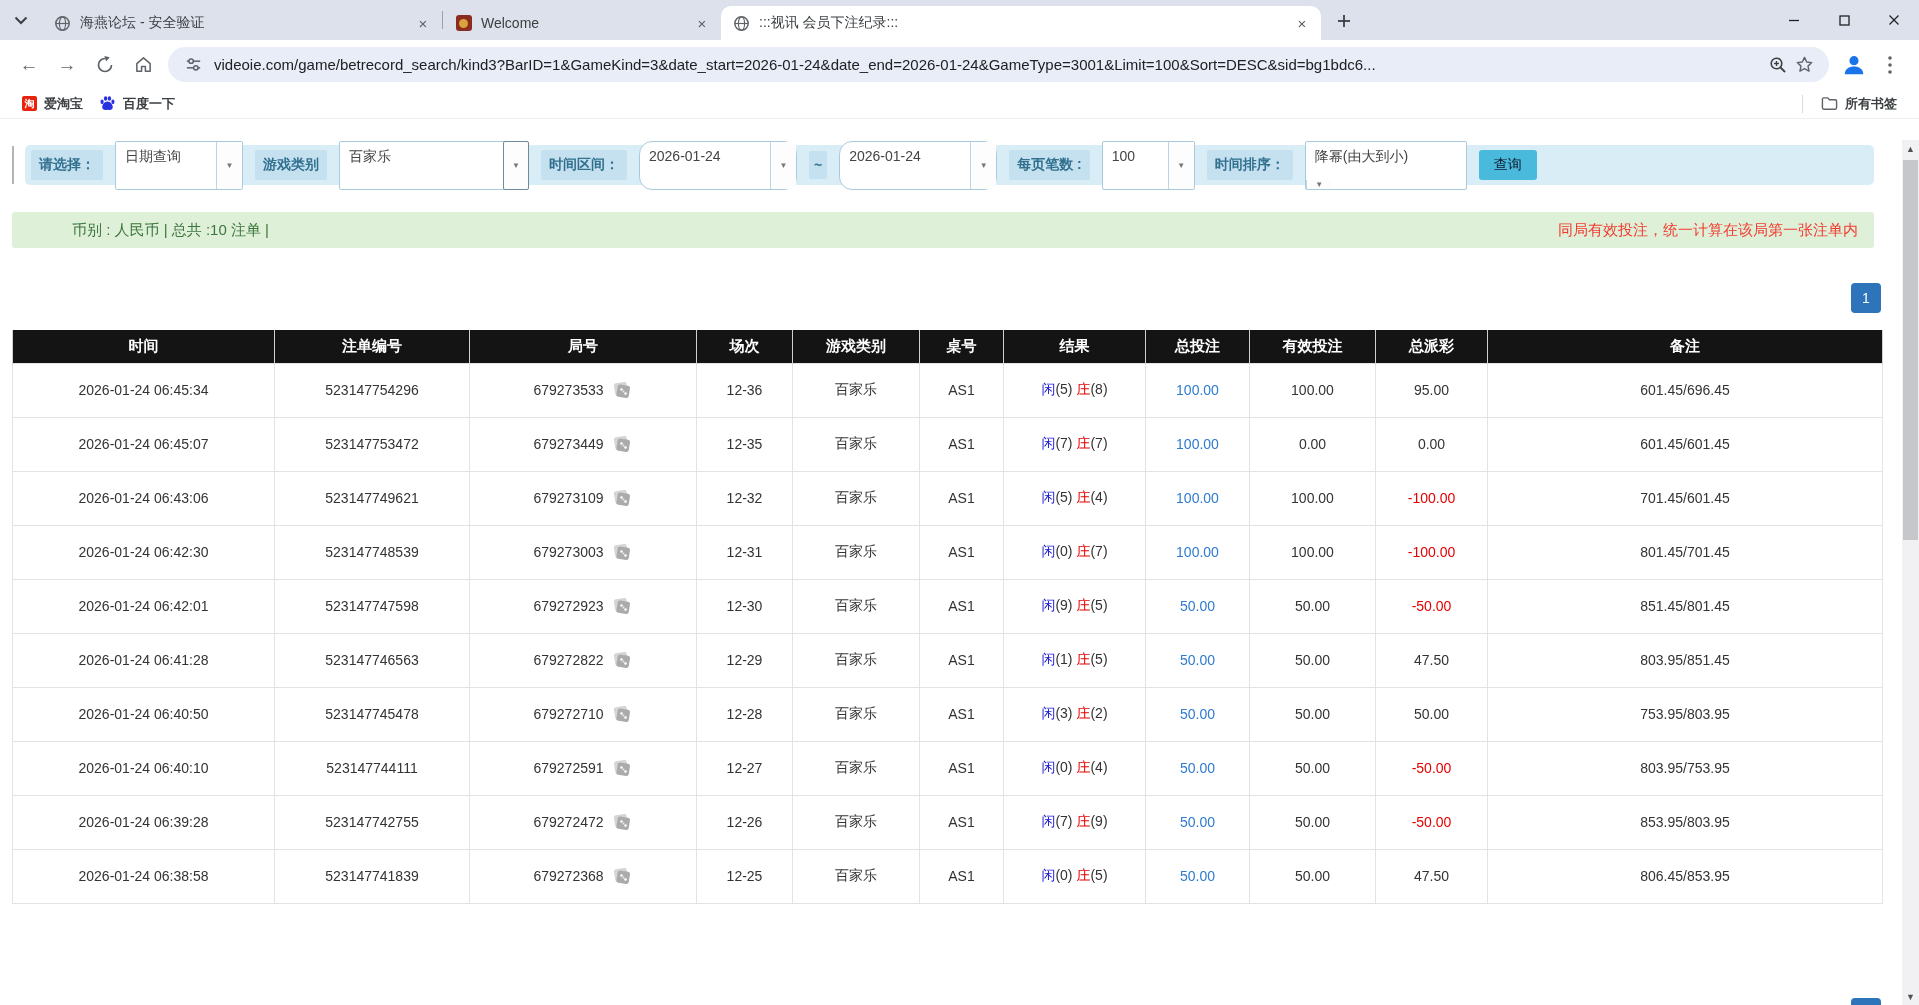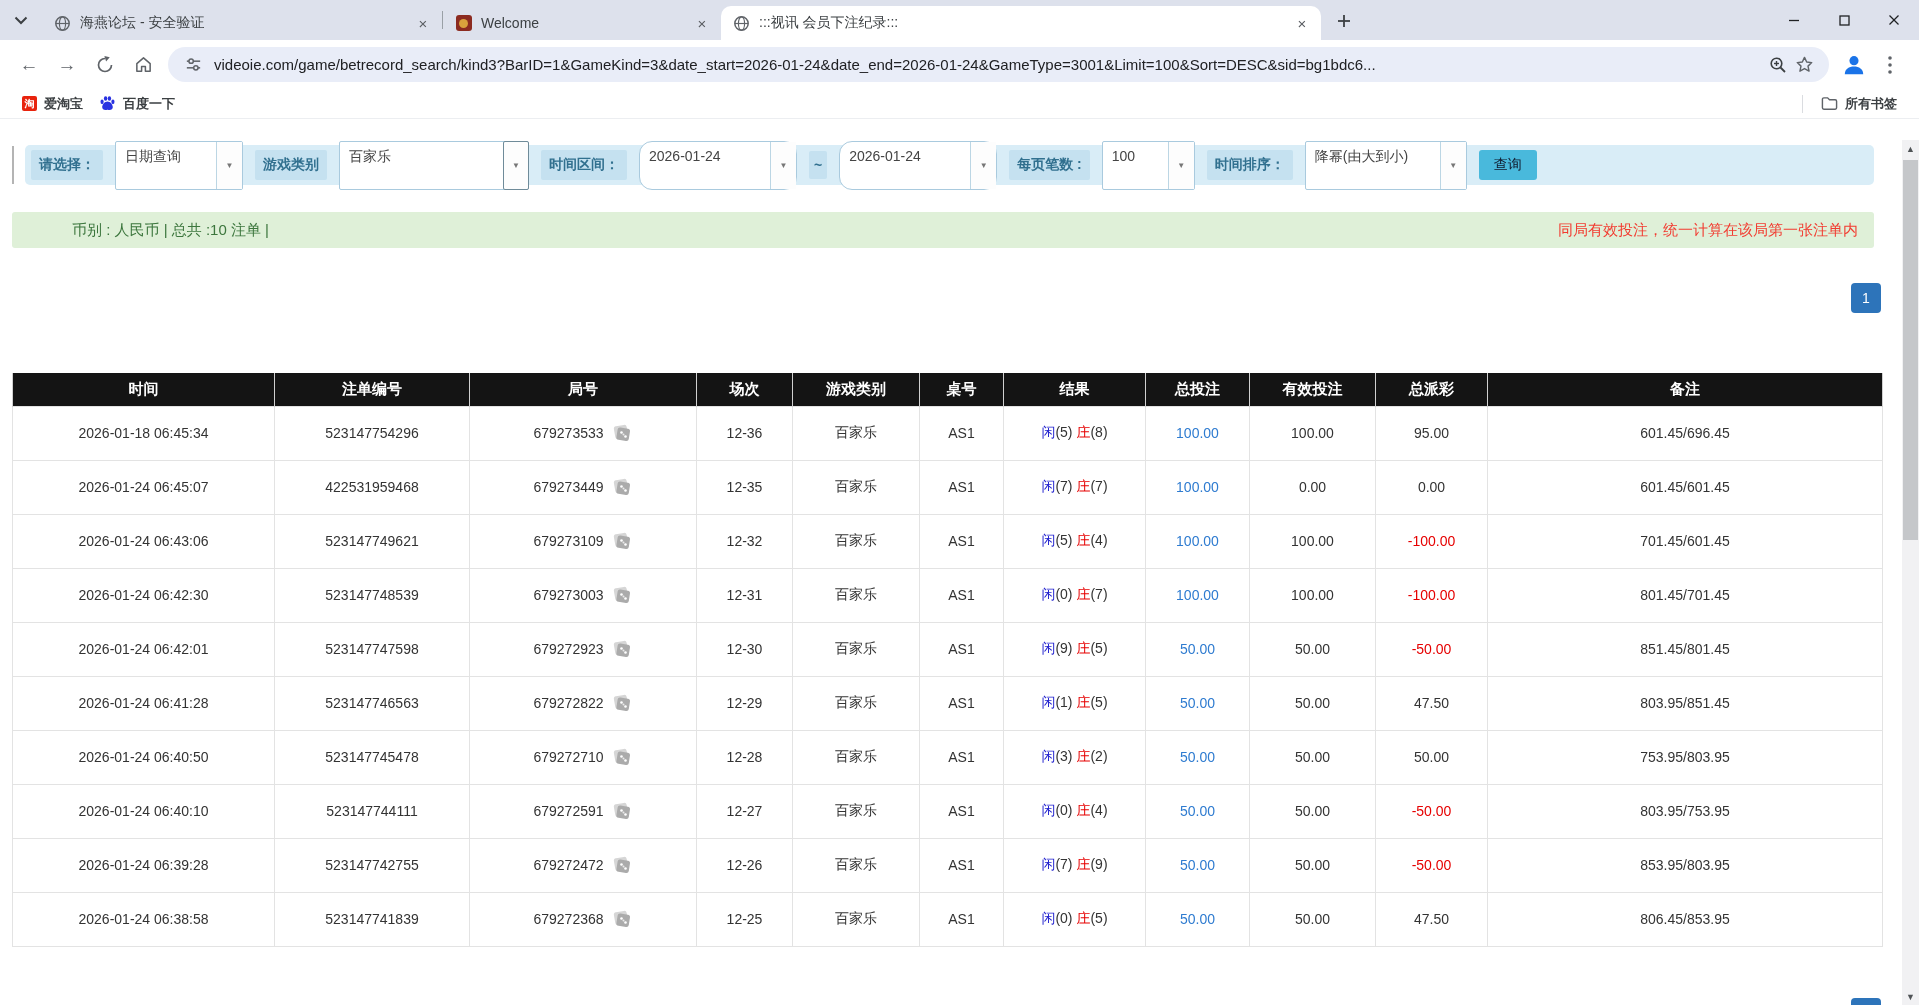--- a/index.html
+++ b/index.html
@@ -42,31 +42,31 @@
   .content{ position:relative; height:886px; background:#fff; overflow:hidden; }
   .left-tick{ position:absolute; left:12px; top:27px; width:2px; height:38px; background:#b4b4b4; }
 
   .filterbar{ position:absolute; left:25px; top:26px; width:1849px; height:40px; background:#d9edf7; border-radius:5px; display:flex; align-items:center; padding:0 6px; gap:12px; }
   .f-chip{ background:#c5e1f0; color:#31708f; font-weight:bold; font-size:14px; padding:6px 8px; border-radius:2px; white-space:nowrap; }
   .f-chip.sm{ padding:6px 5px; }
   .f-select{ display:flex; align-items:stretch; background:#fff; border:1px solid #a9cade; border-radius:2px; height:49px; cursor:pointer; }
   .f-select .txt{ font-size:14px; color:#444; padding:6px 9px; white-space:nowrap; overflow:hidden; flex:1; }
   .f-select .arw{ width:26px; border-left:1px solid #bcd6e4; display:flex; align-items:center; justify-content:center; font-size:8px; color:#777; background:#fdfdfd; }
   .f-select.dark .arw{ border:1px solid #6f8b99; margin:-1px; border-radius:2px; }
-  .w-query{ width:128px; } .w-game{ width:190px; } .w-date{ width:158px;border-radius:13px; } .w-size{ width:93px; } .w-sort{ width:162px; }
+  .w-query{ width:128px; } .w-game{ width:190px; } .w-date{ width:158px;border-radius:13px; } .w-size{ width:93px; } .w-sort{ width:162px;flex-direction:column; }
   .btn-search{ background:#49b9dc; color:#0f172a; border:none; font-size:14px; padding:6px 15px; border-radius:3px; cursor:pointer; }
 
   .summarybar{ position:absolute; left:12px; top:93px; width:1862px; height:36px; background:#dff0d8; border-radius:3px; display:flex; align-items:center; justify-content:space-between; padding:0 16px 0 60px; }
   .sum-left{ color:#3c763d; font-size:15px; }
   .sum-note{ color:#f23b30; font-size:15px; }
 
   .page-btn{ position:absolute; right:38px; top:164px; width:30px; height:30px; background:#2d74ba; color:#fff; border-radius:4px; display:flex; align-items:center; justify-content:center; font-size:14px; cursor:pointer; }
   .page-btn-bottom{ position:absolute; right:38px; bottom:0; width:30px; height:7px; background:#2d74ba; border-radius:4px 4px 0 0; cursor:pointer; }
 
-  .bet-table{ position:absolute; left:12px; top:211px; border-collapse:collapse; table-layout:fixed; width:1870px;margin-top:43px; }
+  .bet-table{ position:absolute; left:12px; top:211px; border-collapse:collapse; table-layout:fixed; width:1870px; }
   .bet-table thead th{ background:#141414; color:#fff; height:33px; font-size:15px; font-weight:bold; border-right:1px solid #d0d0d0; border-left:1px solid #d0d0d0; }
   .bet-table tbody td{ height:54px; background:#fff; text-align:center; vertical-align:middle; font-size:14px; color:#333; border:1px solid #e3e3e3; }
   .bet-table td.blue{ color:#2e7bd0; }
   .bet-table td.red{ color:#e60000; }
   .res-player{ color:#2323cf; } .res-banker{ color:#e60000; } .res-num{ color:#333; }
   .round-wrap{ display:inline-flex; align-items:center; gap:7px; }
   .dice-btn{ cursor:pointer; display:inline-flex; }
   tr.foot td{ background:#9c9c9c; color:#fff; border:2px solid #fff; height:36px; font-size:14px; }
   tr.foot td.red{ color:#ff0c0c; }
 
@@ -306,21 +306,21 @@
             <th>桌号</th>
             <th>结果</th>
             <th>总投注</th>
             <th>有效投注</th>
             <th>总派彩</th>
             <th>备注</th>
           </tr>
         </thead>
       <tbody>
           <tr>
-            <td>2026-01-18 06:45:34</td>
+            <td>2026-01-24 06:45:34</td>
             <td>523147754296</td>
             <td><span class="round-wrap">
                 <span>679273533</span>
                 <span class="dice-btn">
                   <svg width="22" height="19" viewBox="0 0 22 19">
                     <rect x="3.5" y="1.5" width="13" height="13" rx="2.5" fill="#d6d6d6" transform="rotate(-10 10 8)"></rect>
                     <rect x="6" y="4" width="12.5" height="12.5" rx="2.5" fill="#ababab" transform="rotate(9 12 10)"></rect>
                     <circle cx="10.5" cy="8.5" r="1.3" fill="#fff"></circle>
                     <circle cx="14.5" cy="12.5" r="1.3" fill="#fff"></circle>
                     <circle cx="12.5" cy="10.5" r="1" fill="#e9e9e9"></circle>
@@ -331,21 +331,21 @@
             <td>百家乐</td>
             <td>AS1</td>
             <td><span><span class="res-player">闲</span><span class="res-num">(5)</span></span> <span><span class="res-banker">庄</span><span class="res-num">(8)</span></span></td>
             <td class="blue">100.00</td>
             <td>100.00</td>
             <td>95.00</td>
             <td>601.45/696.45</td>
           </tr>
           <tr>
             <td>2026-01-24 06:45:07</td>
-            <td>422531959468</td>
+            <td>523147753472</td>
             <td><span class="round-wrap">
                 <span>679273449</span>
                 <span class="dice-btn">
                   <svg width="22" height="19" viewBox="0 0 22 19">
                     <rect x="3.5" y="1.5" width="13" height="13" rx="2.5" fill="#d6d6d6" transform="rotate(-10 10 8)"></rect>
                     <rect x="6" y="4" width="12.5" height="12.5" rx="2.5" fill="#ababab" transform="rotate(9 12 10)"></rect>
                     <circle cx="10.5" cy="8.5" r="1.3" fill="#fff"></circle>
                     <circle cx="14.5" cy="12.5" r="1.3" fill="#fff"></circle>
                     <circle cx="12.5" cy="10.5" r="1" fill="#e9e9e9"></circle>
                   </svg>

